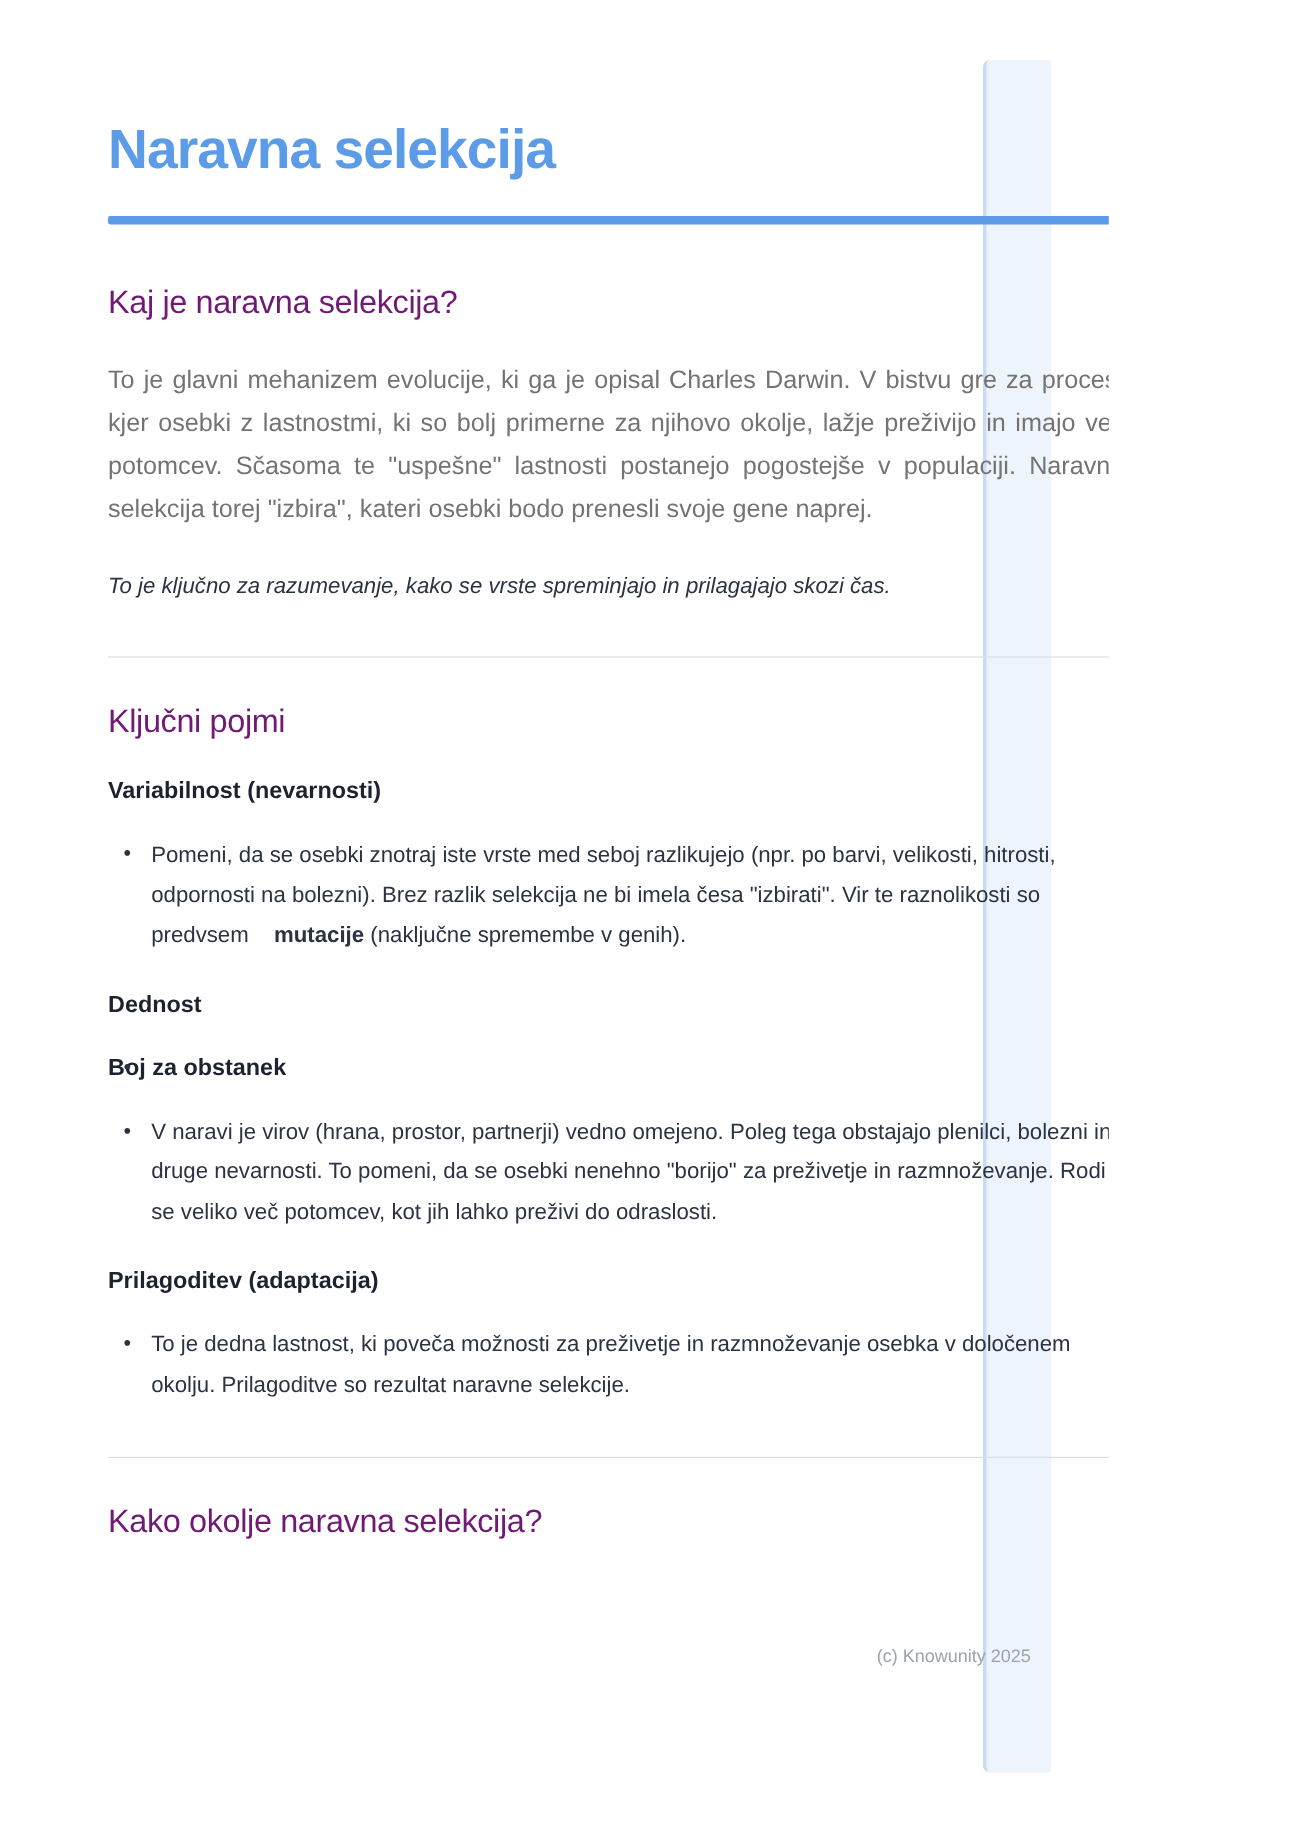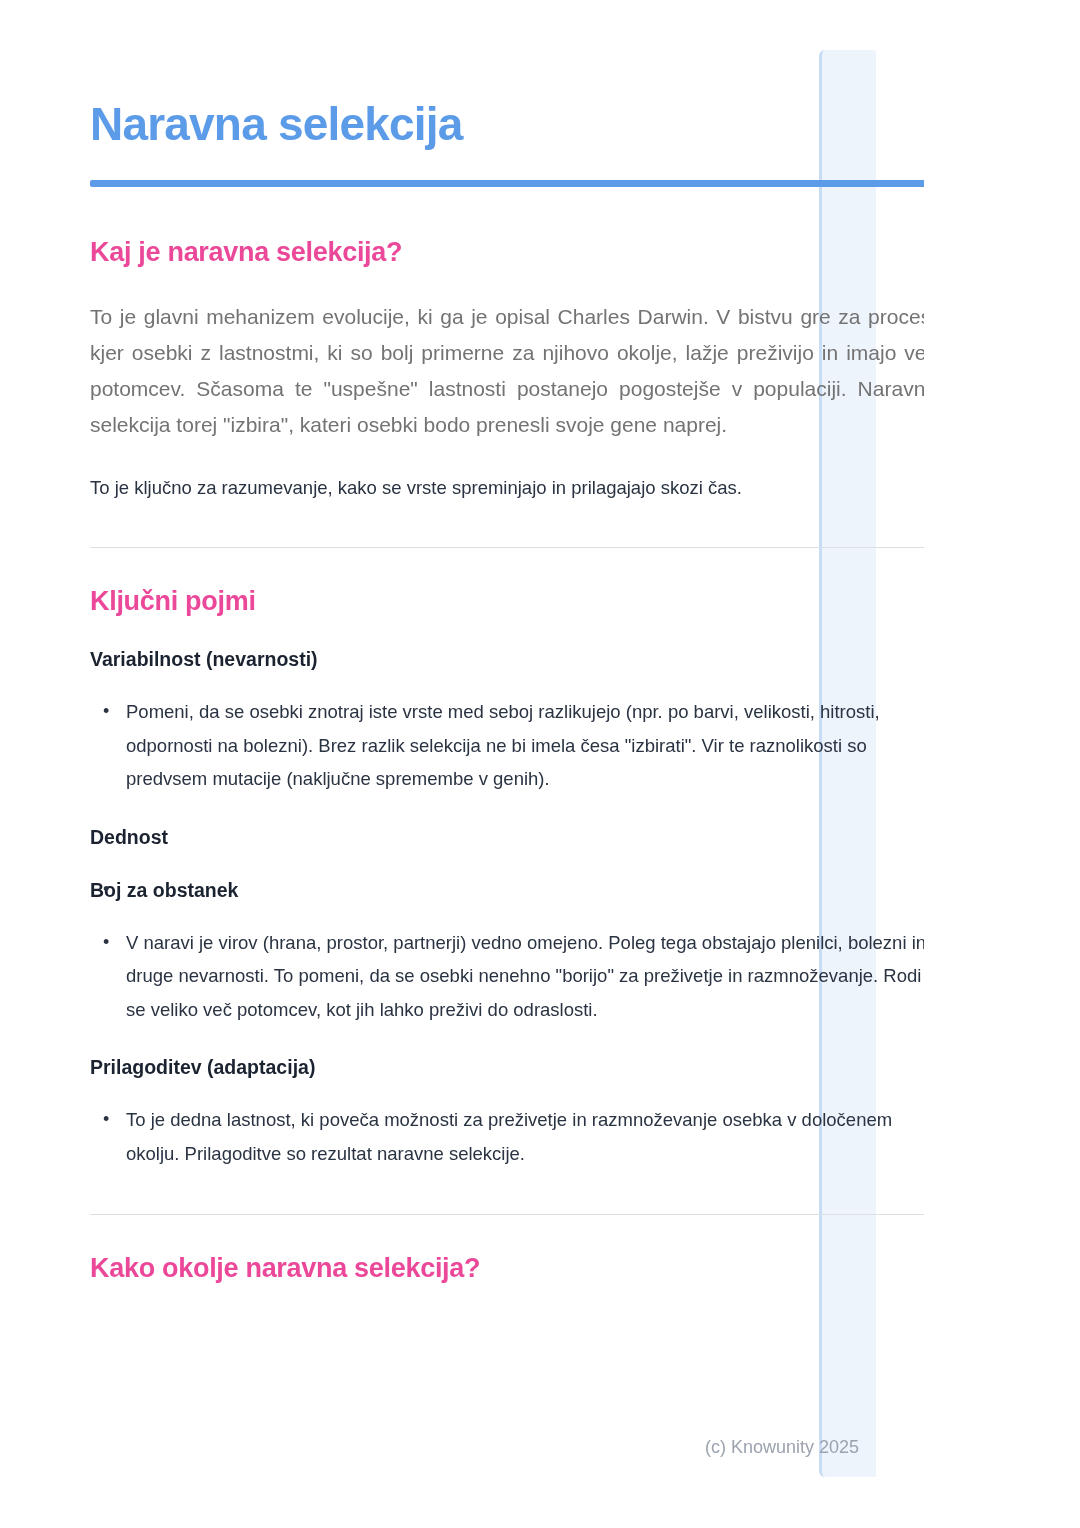--- a/index.html
+++ b/index.html
@@ -46,37 +46,38 @@
   .title-rule {
     height: 7px;
     width: 100%;
     background: #5B9BE8;
     border-radius: 2px;
     margin-bottom: 50px;
   }
 
   h2.section-heading {
     font-size: 27px;
-    font-weight: 700;
+    font-weight: 400;
     letter-spacing: -0.3px;
-    color: #ec4899;
+    color: #701a75;
     margin-bottom: 31px;
   }
 
   p.body-par {
     font-size: 21px;
     line-height: 36px;
     color: #737373;
     text-align: justify;
     margin-bottom: 30px;
   }
 
   p.note {
     font-size: 18.5px;
     line-height: 30px;
+    font-style: italic;
     color: #2A3342;
   }
 
   .divider {
     height: 1px;
     width: 99%;
     background: #DCE0E5;
     margin: 44px 0 38px 0;
   }
 
@@ -102,27 +103,27 @@
   }
 
   ul.term-list li .bullet-dot {
     position: absolute;
     left: 13px;
     top: 0;
     color: #2A3342;
     font-size: 18px;
   }
 
-  .inline-bold { font-weight: 400; }
+  .inline-bold { font-weight: 700; margin-left: 16px; }
 
   .page-footer {
     position: absolute;
-    top: 1437px;
+    top: 1372px;
     right: 65px;
-    font-size: 18px;
+    font-size: 15px;
     color: #9CA3AF;
     z-index: 3;
     white-space: nowrap;
   }
 </style>
 </head>
 <body>
 
 <div class="page">
 

